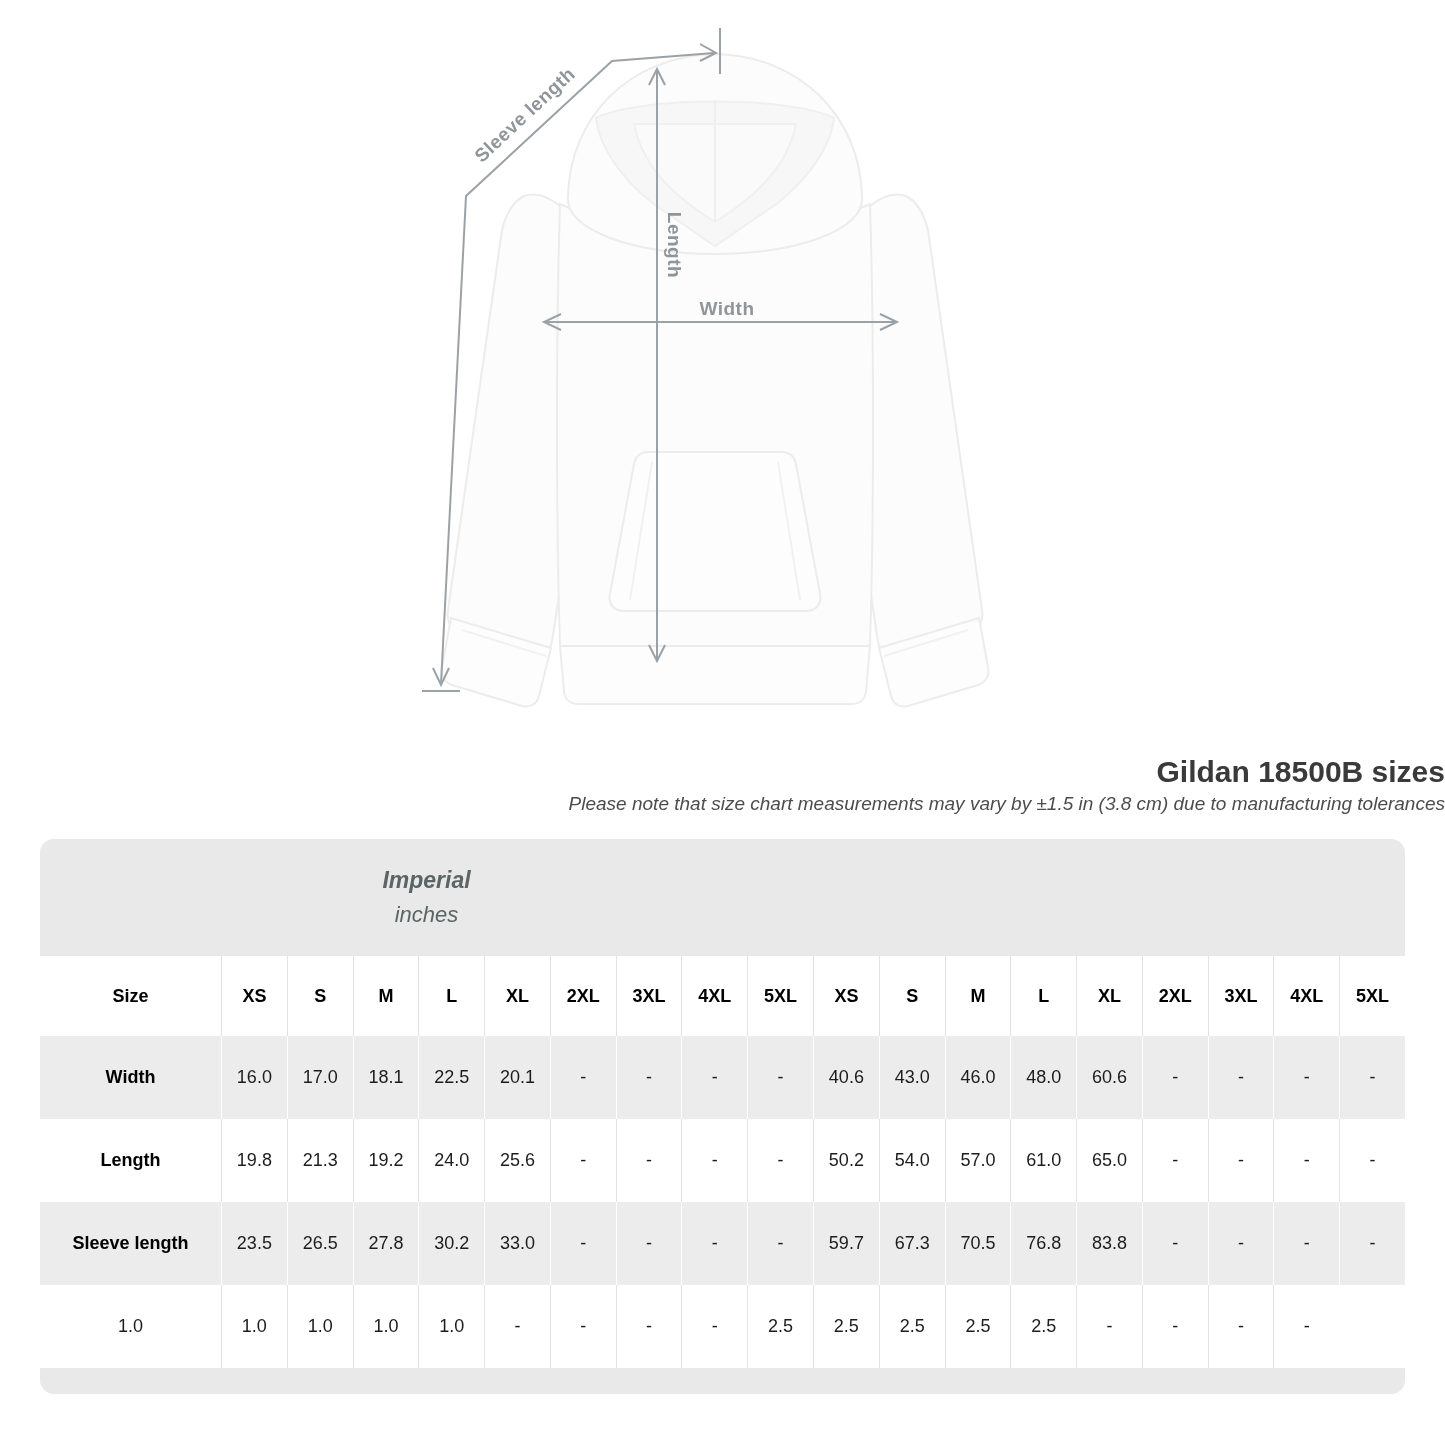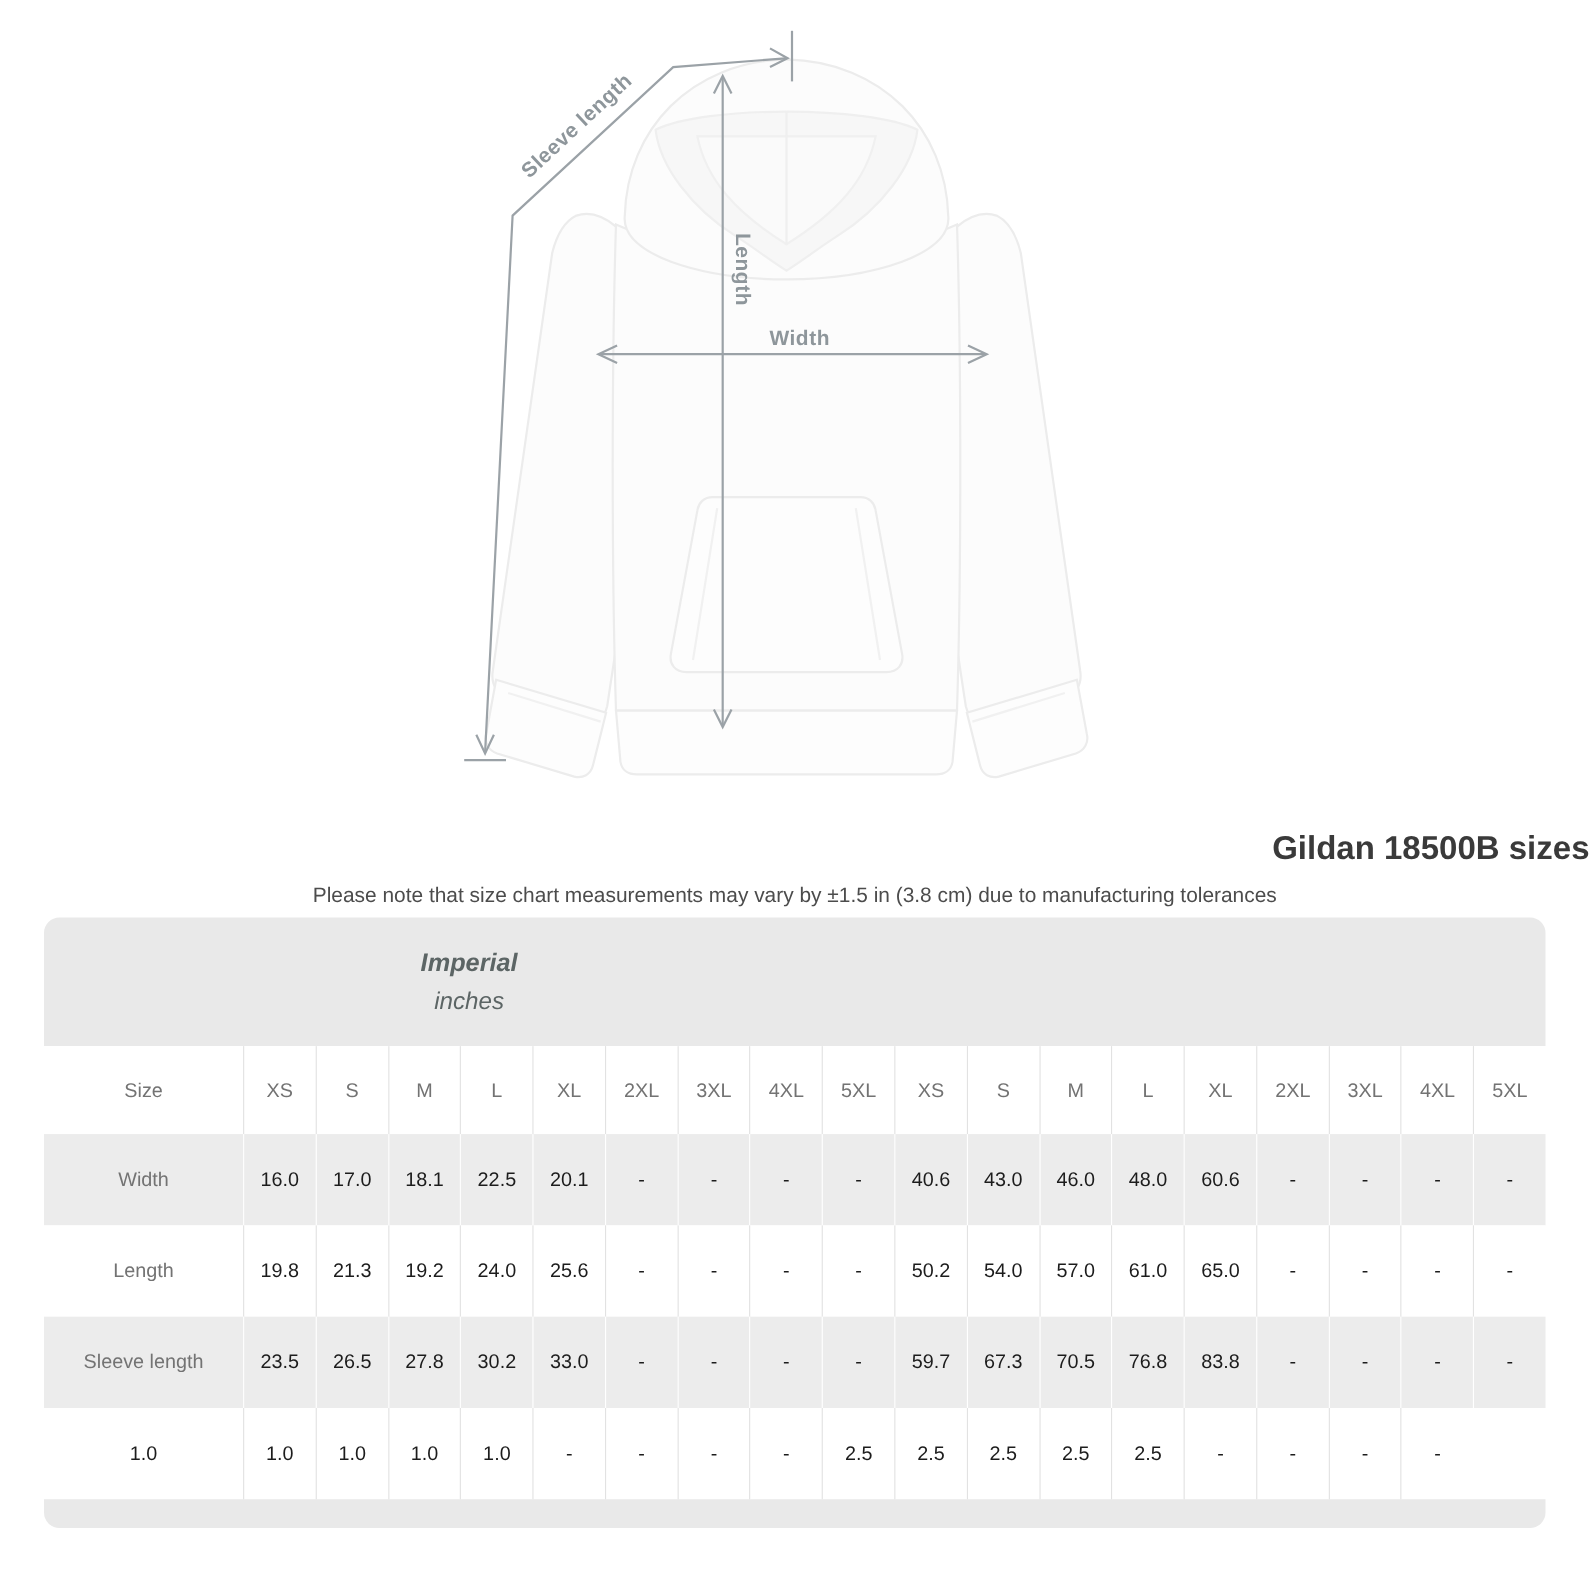--- a/index.html
+++ b/index.html
@@ -19,45 +19,45 @@
   }
   .label-sleeve{left:455px;top:104px;transform:rotate(-43deg);}
   .label-length{left:604px;top:234px;transform:rotate(90deg);}
   .label-width{left:657px;top:298px;}
 
   
   .title{
     margin:10px 0 0;text-align:right;font-size:30px;font-weight:bold;color:#3a3a3a;
   }
   .subtitle{
-    margin:15px 0 0;text-align:center;font-size:19px;color:#4c4c4c;
+    margin:4px 0 0;text-align:right;font-style:italic;font-size:19px;color:#4c4c4c;
   }
 
   
-  .size-table{width:1365px;margin:8px auto 0;}
+  .size-table{width:1365px;margin:24px auto 0;}
   .band-top{
     height:117px;background:#e9e9e9;border-radius:14px 14px 0 0;display:flex;
   }
   .unit-cell{display:flex;flex-direction:column;align-items:center;justify-content:center;}
   .unit-cell.imperial{width:56.63%;}
   .unit-cell.metric{width:43.37%;}
   .unit-name{font-size:23px;font-weight:bold;font-style:italic;color:#5c6565;}
   .unit-sub{font-size:22px;font-style:italic;color:#5c6565;margin-top:8px;}
 
   .trow{display:grid;grid-template-columns:181px repeat(18,1fr);}
   .size-row{height:80px;background:#ffffff;--sep:#e2e2e2;}
   .data-row{height:83px;}
   .data-row.stripe{background:#ececec;--sep:#ffffff;}
   .data-row.plain{background:#ffffff;--sep:#e2e2e2;}
   .cell{
     display:flex;align-items:center;justify-content:center;
     font-size:18px;color:#1c1c1c;
   }
   .cell + .cell{border-left:1px solid var(--sep);}
-  .label-cell,.head-cell{font-weight:normal;color:#737373;}
+  .label-cell,.head-cell{font-weight:bold;color:#000000;}
   .band-bottom{height:26px;background:#e9e9e9;border-radius:0 0 14px 14px;}
 </style>
 </head>
 <body>
 
 <div class="page">
 
   <div class="diagram">
     <svg width="1445" height="745" viewBox="0 0 1445 745">
 

